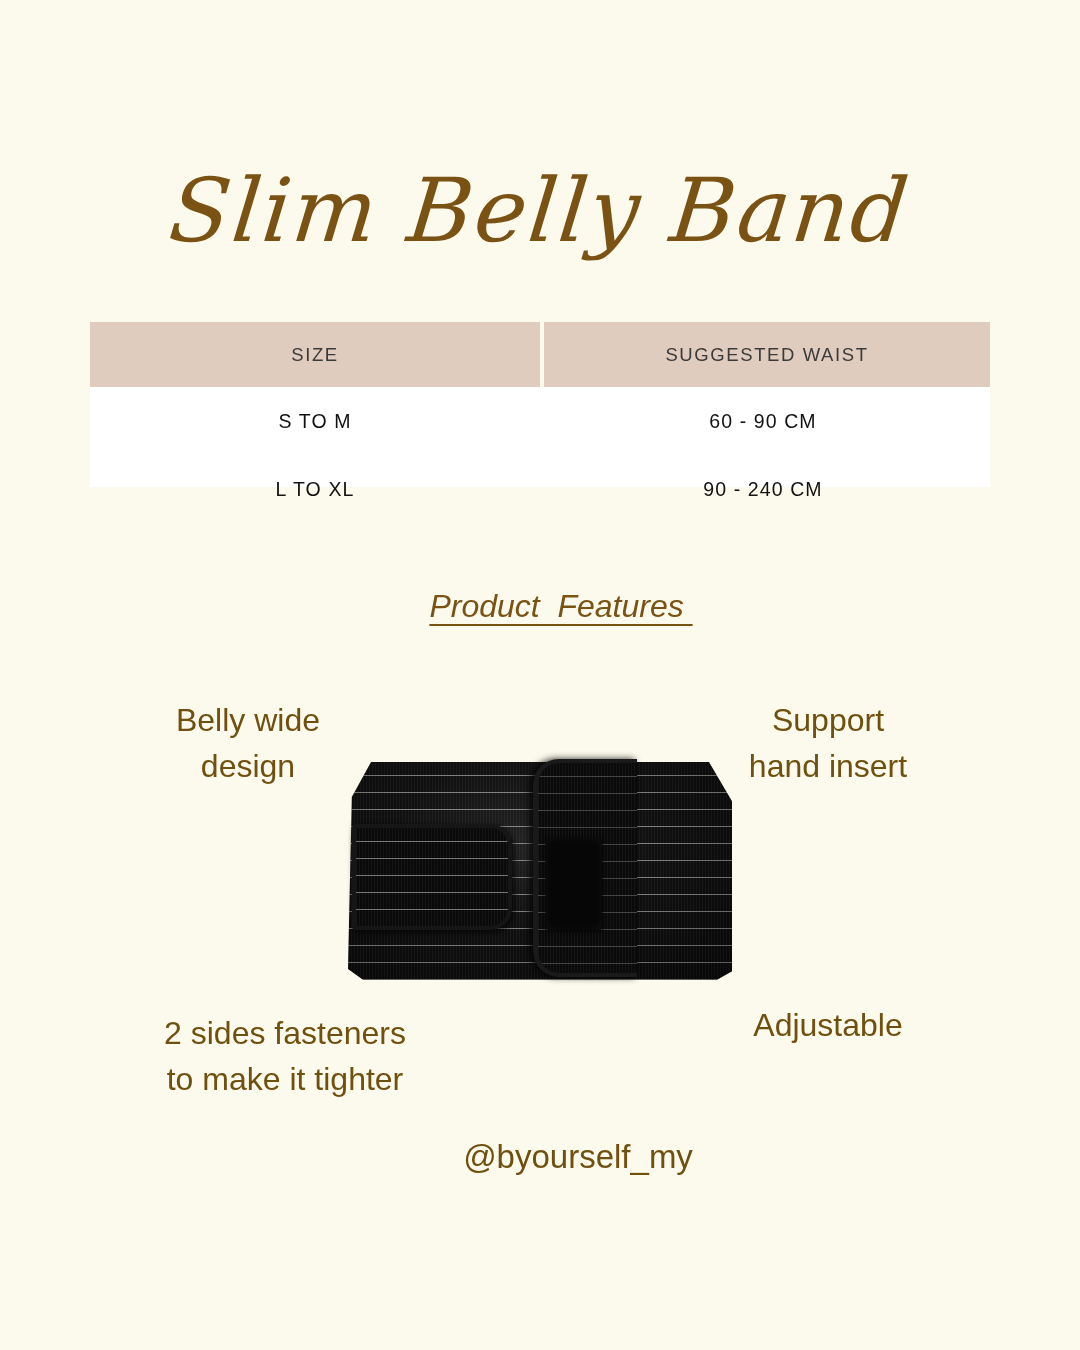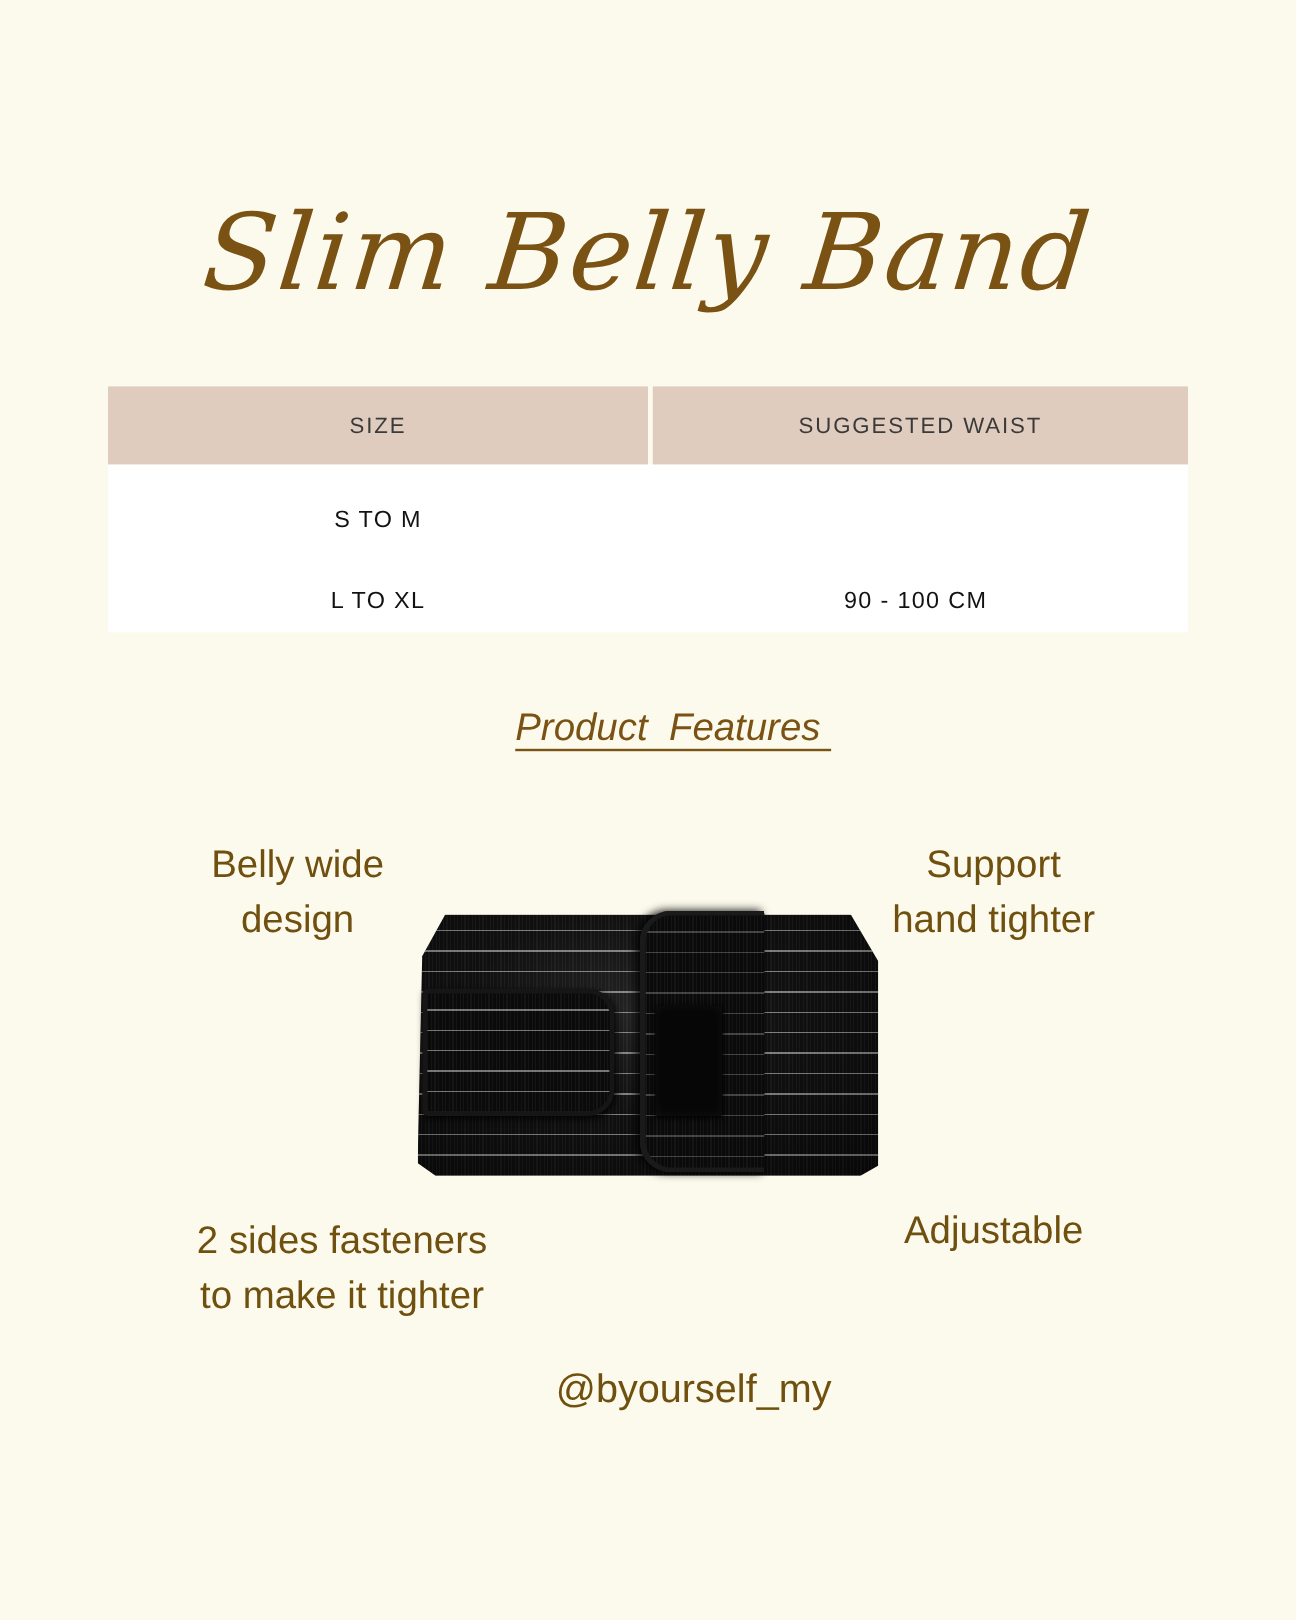--- a/index.html
+++ b/index.html
@@ -53,22 +53,22 @@
     letter-spacing: 1.6px;
     color: #3A3A3A;
     font-weight: 400;
   }
   .th.col-size { width: 450px; }
   .th.col-waist { width: 446px; }
 
   .table-body {
     background: #FFFFFF;
     width: 900px;
-    height: 140px;
-    padding-top: 12px;
+    height: 100px;
+    padding-top: 0;
     box-sizing: border-box;
   }
   .tr {
     display: flex;
     height: 68px;
     align-items: center;
   }
   .td {
     text-align: center;
     font-size: 19.5px;
@@ -218,34 +218,35 @@
 <div class="title">Slim Belly Band</div>
 
 <div class="size-table">
   <div class="table-head">
     <div class="th col-size">SIZE</div>
     <div class="th col-waist">SUGGESTED WAIST</div>
   </div>
   <div class="table-body">
     <div class="tr">
       <div class="td col-size">S TO M</div>
+      <div class="td col-waist">60 - 90 CM</div>
     </div>
     <div class="tr">
       <div class="td col-size">L TO XL</div>
-      <div class="td col-waist">90 - 100 CM</div>
+      <div class="td col-waist">90 - 240 CM</div>
     </div>
   </div>
 </div>
 
 <div class="features-heading">Product  Features </div>
 
 <div class="feature-label feat-topleft">Belly wide
 design</div>
 <div class="feature-label feat-topright">Support
-hand tighter</div>
+hand insert</div>
 <div class="feature-label feat-botleft">2 sides fasteners
 to make it tighter</div>
 <div class="feature-label feat-botright">Adjustable</div>
 
 <div class="product">
   <div class="band-base">
     <div class="weave"></div>
     <div class="ribs"></div>
     <div class="sheen"></div>
   </div>

